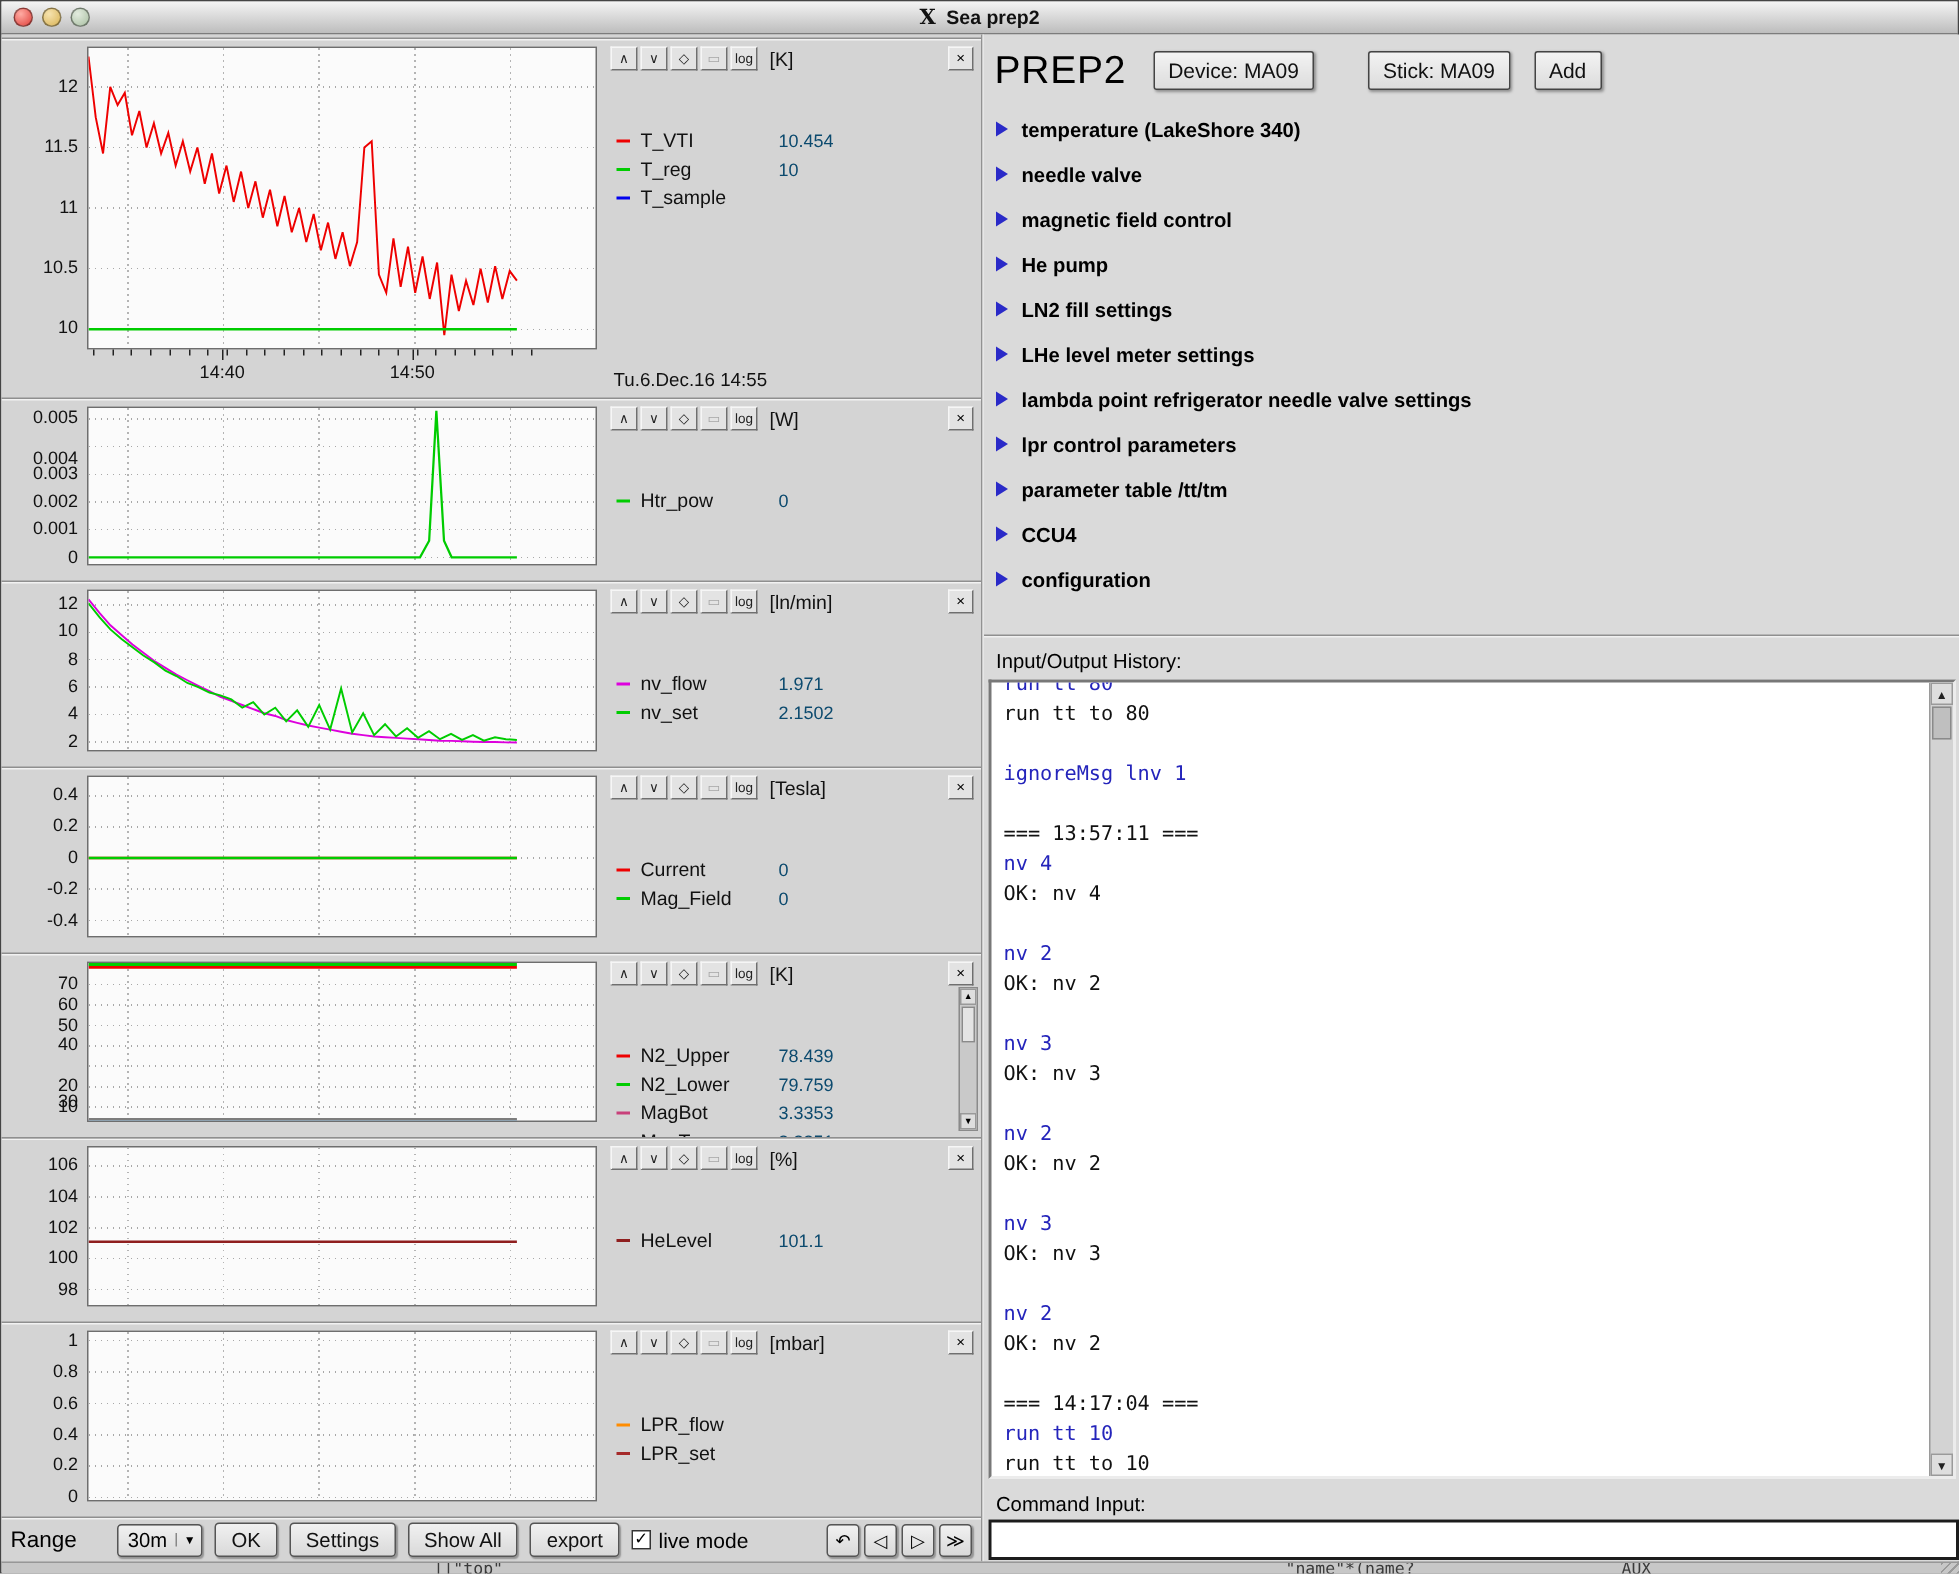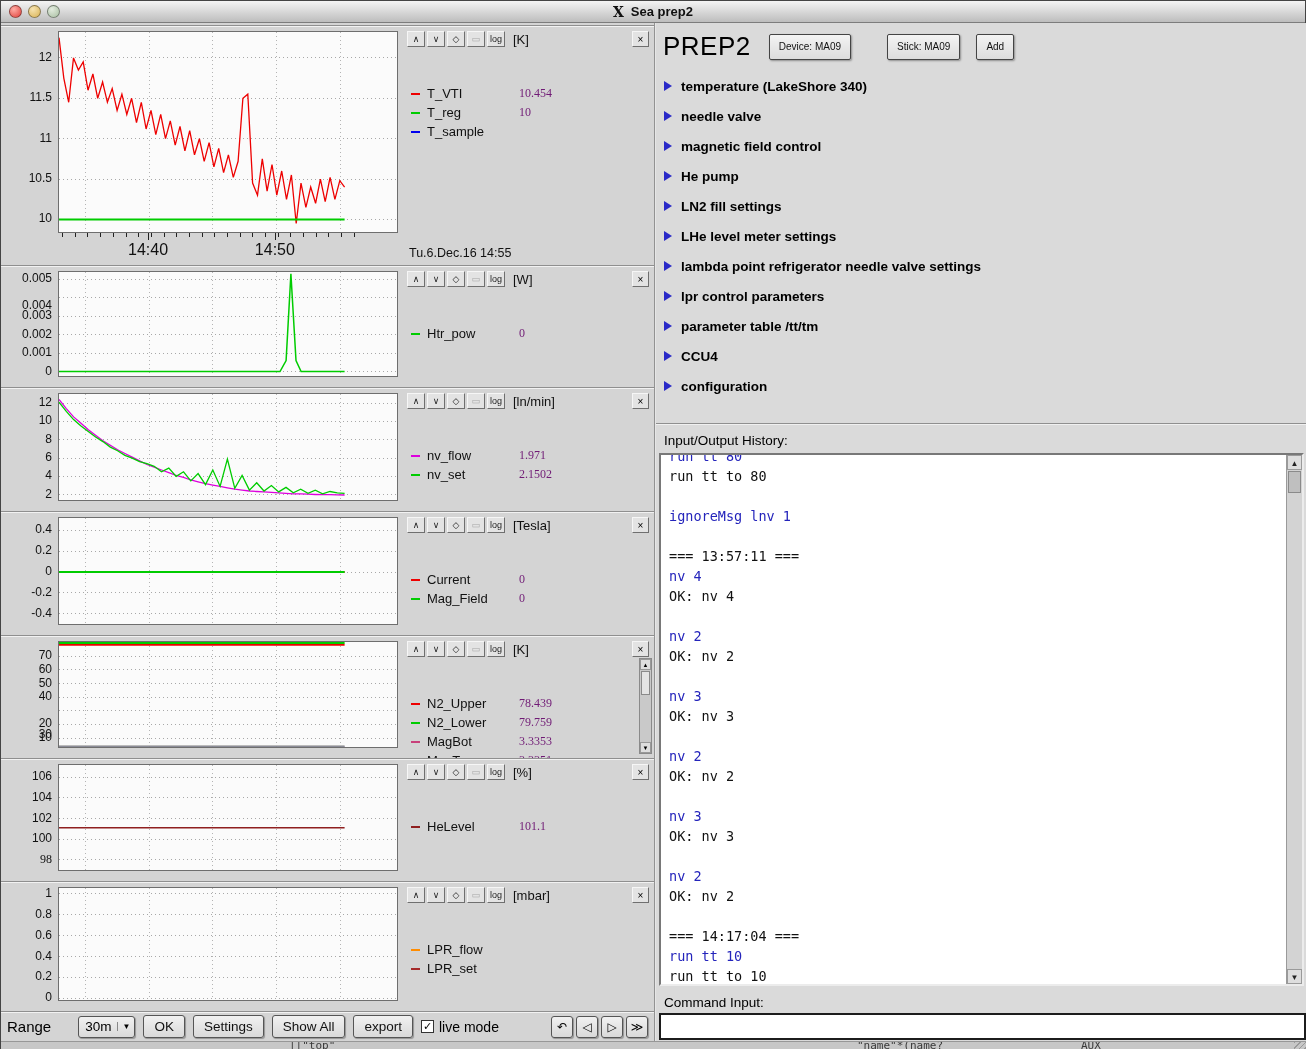--- a/index.html
+++ b/index.html
@@ -29,36 +29,36 @@
   
   .chart-row { position:absolute; left:0; width:653px; background:#d4d4d4;
     border-top:1px solid #8f8f8f; box-shadow:inset 0 1px 0 #f2f2f2; }
   .yaxis { position:absolute; left:0; top:0; width:56px; height:100%; }
   .ytick { position:absolute; right:5px; font-size:12px; color:#111; }
   .plotwrap { position:absolute; left:57px; top:5px; }
   svg.plot { background:#fbfbfb; border:1px solid #6e6e6e; display:block; }
   .xaxis { position:relative; height:26px; }
   .xtick-minor { position:absolute; top:0; width:1px; height:4px; background:#222; }
   .xtick-major { position:absolute; top:0; width:1px; height:7px; background:#222; }
-  .xtick-label { position:absolute; top:8px; transform:translateX(-50%); font-size:16px; color:#111; }
+  .xtick-label { position:absolute; top:8px; transform:translateX(-50%); font-size:12px; color:#111; }
 
   .legend { position:absolute; left:404px; top:0; right:0; height:100%; }
   .lhead { display:flex; align-items:center; gap:2px; padding:5px 5px 0 2px; }
   .lbtn { width:18px; height:16px; font-size:9px; line-height:12px; padding:0;
     font-family:"Liberation Sans",sans-serif; color:#222; background:#e3e3e3;
     border:1px solid; border-color:#f6f6f6 #6f6f6f #6f6f6f #f6f6f6; cursor:default; }
   .lbtn.dis { color:#a6a6a6; }
   .unit { margin-left:6px; font-size:13px; color:#111; }
   .closebtn { margin-left:auto; width:17px; height:16px; font-size:10px; line-height:13px;
     padding:0; background:#e3e3e3; border:1px solid; border-color:#f6f6f6 #6f6f6f #6f6f6f #f6f6f6; }
   .entries { padding:5px 0 0 6px;margin-top:32px; }
   .entry { display:flex; align-items:center; height:19px; font-size:13px; color:#111; }
   .dash { width:9px; height:2px; margin-right:7px; flex:none; }
   .sname { min-width:92px; }
-  .sval { color:#701a75; font-size:12px; font-family:Liberation Serif, serif; }
+  .sval { color:#0c4a6e; font-size:12px; font-family:Liberation Sans, sans-serif; }
   .timestamp { position:absolute; left:4px; bottom:5px; font-size:12.5px; color:#111; }
 
   .lscroll { position:absolute; right:2px; top:22px; width:13px; height:96px;
     background:#c9c9c9; border:1px solid #8a8a8a; }
   .ls-arrow { position:absolute; left:0; right:0; height:11px; font-size:6px; text-align:center;
     line-height:11px; background:#dedede; border:1px solid #999; }
   .ls-arrow.up { top:0; } .ls-arrow.down { bottom:0; }
   .ls-thumb { position:absolute; left:1px; right:1px; top:12px; height:24px;
     background:#e4e4e4; border:1px solid #8a8a8a; }
 
@@ -78,21 +78,21 @@
   .chkbox { width:13px; height:13px; background:#fff; border:1px solid #333;
     font-size:11px; line-height:11px; text-align:center; }
   .navbtns { margin-left:auto; display:flex; gap:3px; }
   .navbtn { width:22px; height:22px; font-size:12px; line-height:18px; padding:0;
     background:linear-gradient(#f1f1f1,#d9d9d9); border:1px solid #555; border-radius:3px;
     box-shadow:1px 1px 1px rgba(0,0,0,.3); }
 
   
   .rp-header { display:flex; align-items:center; padding:8px 6px 0 7px; }
   .rp-title { font-size:26px; color:#000; letter-spacing:0.5px; }
-  .rbtn { font-size:10px; height:26px; padding:0 9px; color:#111;
+  .rbtn { font-size:14px; height:26px; padding:0 9px; color:#111;
     background:linear-gradient(#f3f3f3,#dcdcdc); border:1px solid #444; border-radius:2px;
     box-shadow:1px 1px 2px rgba(0,0,0,.35); }
   .rbtn.dev { margin-left:18px; } .rbtn.stick { margin-left:36px; } .rbtn.add { margin-left:16px; }
   .tree { padding:9px 0 0 8px; }
   .tree-item { display:flex; align-items:center; height:30px; gap:9px;
     font-weight:bold; font-size:13.5px; color:#000; }
   .tri { width:0; height:0; border-left:8px solid #2a2ac8;
     border-top:5px solid transparent; border-bottom:5px solid transparent; flex:none; }
   .rp-divider { position:absolute; top:400px; left:0; right:0; height:2px;
     border-top:1px solid #8f8f8f; border-bottom:1px solid #f0f0f0; }
@@ -437,21 +437,21 @@
             </div>
             <div class="lscroll">
               <div class="ls-arrow up">▲</div>
               <div class="ls-thumb"></div>
               <div class="ls-arrow down">▼</div>
             </div>
           </div>
         </div>
         <div class="chart-row" style="top: 735px; height: 123px;">
           <div class="yaxis">
-            <span class="ytick" style="top: 92.6538px; font-family: Liberation Serif, serif;">98</span>
+            <span class="ytick" style="top: 92.6538px;">98</span>
             <span class="ytick" style="top: 72.0769px;">100</span>
             <span class="ytick" style="top: 51.5px;">102</span>
             <span class="ytick" style="top: 30.9231px;">104</span>
             <span class="ytick" style="top: 10.3462px;">106</span>
           </div>
           <div class="plotwrap">
             <svg width="340" height="107" class="plot">
               <line x1="0" y1="94.7" x2="340" y2="94.7" stroke="#a8a8a8" stroke-width="1" stroke-dasharray="1,3" shape-rendering="crispEdges"></line>
               <line x1="0" y1="74.1" x2="340" y2="74.1" stroke="#a8a8a8" stroke-width="1" stroke-dasharray="1,3" shape-rendering="crispEdges"></line>
               <line x1="0" y1="53.5" x2="340" y2="53.5" stroke="#a8a8a8" stroke-width="1" stroke-dasharray="1,3" shape-rendering="crispEdges"></line>

